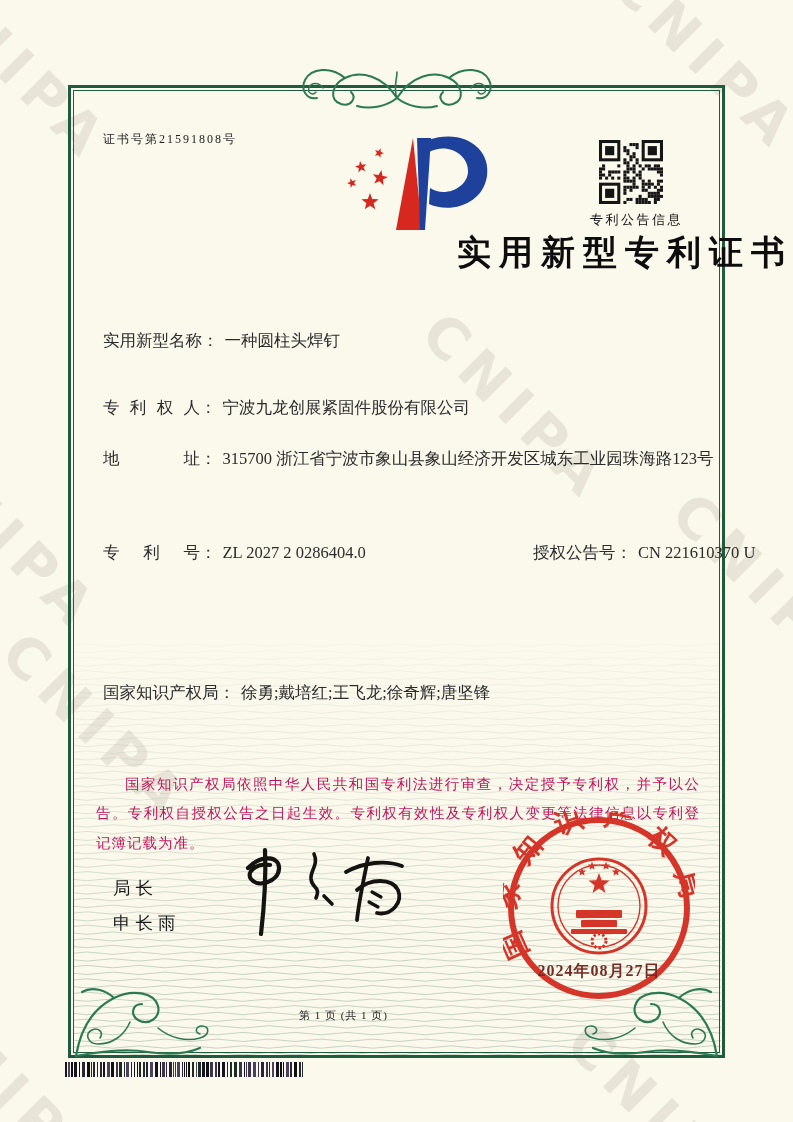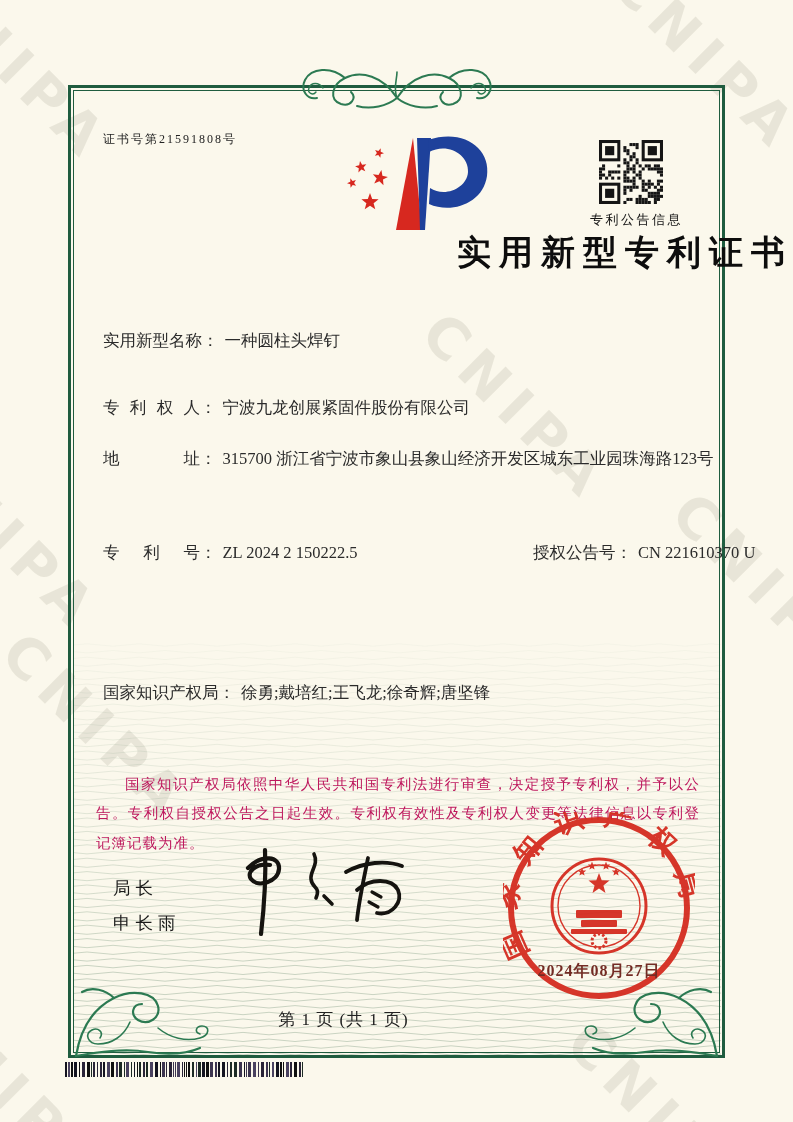--- a/index.html
+++ b/index.html
@@ -44,21 +44,21 @@
     position:absolute; left:96px; top:755px; width:604px;
     font-size:14.5px; line-height:2.05; letter-spacing:1px;
     text-indent:2em; text-align:justify; color:#be185d;
   }
   
   .sig-title{position:absolute; left:113px; top:876px; font-size:17.5px; letter-spacing:5px; color:#1a1a1a;}
   .sig-name{position:absolute; left:113px; top:911px; font-size:17.5px; letter-spacing:5px; color:#1a1a1a;}
   .sig-script{position:absolute; left:218px; top:838px;}
   .seal{position:absolute; left:503px; top:812px; opacity:.94;}
   
-  .page-no{position:absolute; left:0; top:1008px; width:687px; text-align:center; font-size:17px; letter-spacing:1px; color:#222;}
+  .page-no{position:absolute; left:0; top:1008px; width:687px; text-align:center; font-size:11px; letter-spacing:1px; color:#222;}
   .barcode{position:absolute; left:65px; top:1062px;}
 </style>
 </head>
 <body>
 
 <div class="page">
 
   <span class="wm" style="left:-45px;top:-40px;">CNIPA</span>
   <span class="wm" style="left:645px;top:-50px;">CNIPA</span>
   <span class="wm" style="left:455px;top:300px;">CNIPA</span>
@@ -326,21 +326,21 @@
   <div class="row" style="top:395px;">
     <span class="jl">专利权人</span><span class="colon">：</span><span class="val">宁波九龙创展紧固件股份有限公司</span>
   </div>
 
   <div class="row" style="top:446px;">
     <span class="jl">地址</span><span class="colon">：</span><span class="val wrapval">315700 浙江省宁波市象山县象山经济开发区城东工业园珠海路123号</span>
   </div>
 
 
   <div class="row" style="top:540px;">
-    <span class="jl">专利号</span><span class="colon">：</span><span class="val">ZL 2024 2 150222.5</span>
+    <span class="jl">专利号</span><span class="colon">：</span><span class="val">ZL 2027 2 0286404.0</span>
     <span class="col2">
       <span class="tl">授权公告号</span><span class="colon">：</span><span class="val">CN 221610370 U</span>
     </span>
   </div>
 
 
 
   <div class="row" style="top:680px;">
     <span class="tl">国家知识产权局</span><span class="colon">：</span><span class="val">徐勇;戴培红;王飞龙;徐奇辉;唐坚锋</span>
   </div>

